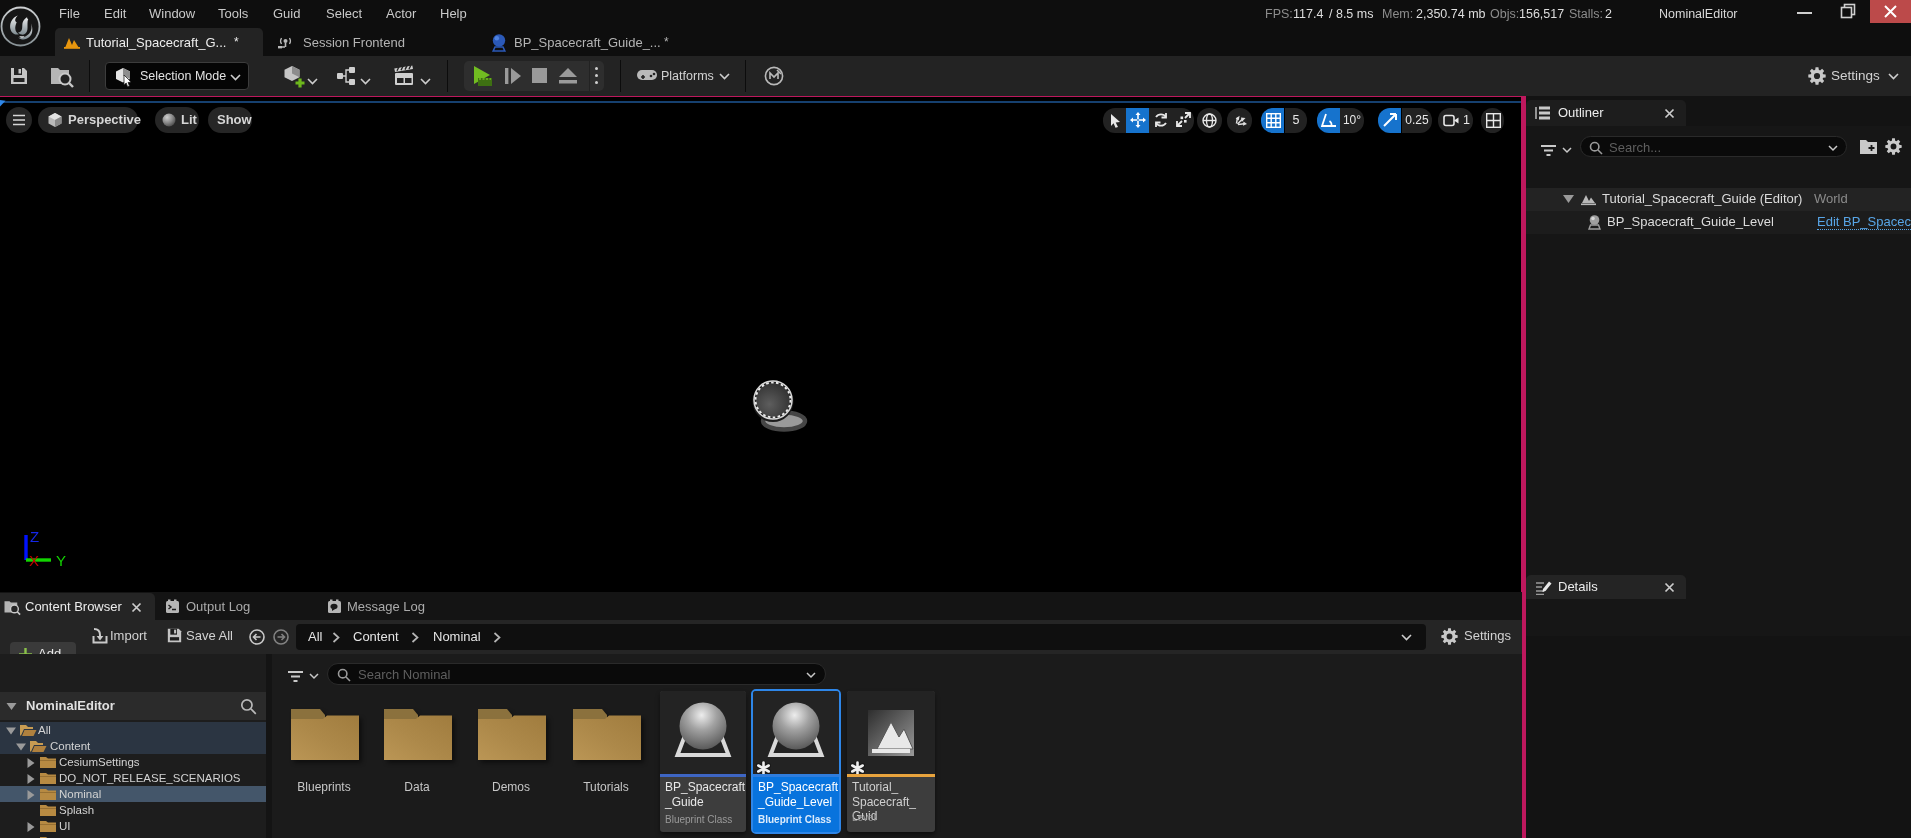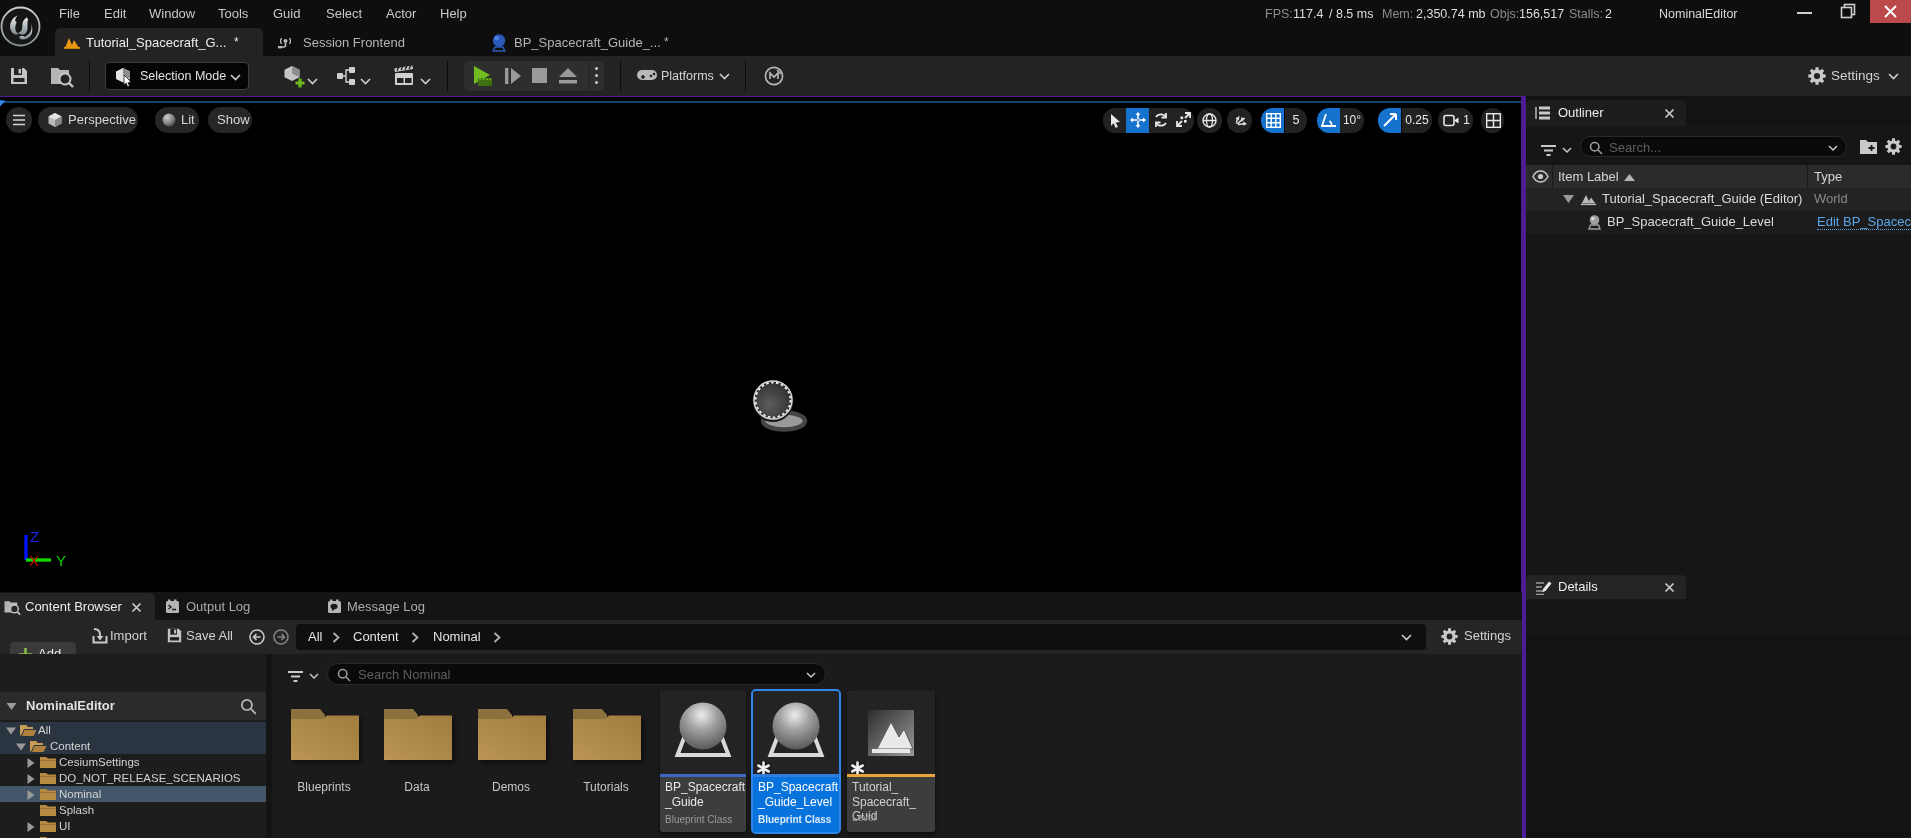--- a/index.html
+++ b/index.html
@@ -1,31 +1,31 @@
 <!DOCTYPE html>
 <html><head>
 <meta charset="utf-8">
 <style>
 * { margin:0; padding:0; box-sizing:border-box; }
 html,body { width:1911px; height:838px; overflow:hidden; background:#000; font-family:"Liberation Sans", sans-serif; }
 .abs { position:absolute; }
-#page { position:relative; width:1911px; height:838px; background:#4c1d95; }
+#page { position:relative; width:1911px; height:838px; background:#be185d; }
 
 #titlebar { left:0; top:0; width:1911px; height:28px; background:#0e0e0e; }
 .menu { color:#c9c9c9; font-size:13px; top:6px; }
 .stat-l { color:#8c8c8c; font-size:12.5px; }
 .stat-v { color:#dedede; font-size:12.5px; }
 
 #tabbar { left:0; top:28px; width:1911px; height:28px; background:#0e0e0e; }
 .tab-active { background:#232323; border-radius:5px 5px 0 0; }
 
 #toolbar { left:0; top:56px; width:1911px; height:40px; background:#232323; }
 
 #viewport { left:0; top:97px; width:1521px; height:495px; background:#000; }
-.vpill { position:absolute; background:#262626; border-radius:13px; height:26px; color:#d6d6d6; font-size:13px; line-height:26px; }
+.vpill { position:absolute; background:#262626; border-radius:13px; height:26px; color:#d6d6d6; font-size:13px; line-height:26px;font-weight:bold; }
 .vbtn { position:absolute; height:25px; background:#222; color:#e8e8e8; font-size:12.5px; line-height:25px; text-align:center; }
 .vblue { background:#1673cd; }
 
 #rightpanel { left:1526px; top:96px; width:385px; height:742px; background:#131313; }
 
 #bottom { left:0; top:592px; width:1522px; height:246px; background:#141414; }
 .trow { left:0; width:266px; height:16px; }
 .ttxt { top:1.5px; color:#d2d2d2; font-size:11.5px; white-space:nowrap; }
 .tfold { width:18px; height:14px; }
 .bigfold { width:72px; height:57px; filter:drop-shadow(3px 3px 2px rgba(0,0,0,0.45)); }
@@ -381,33 +381,20 @@
           </svg>
       </div>
       <svg class="abs" style="left:333px;top:12px" width="19" height="17" viewBox="0 0 19 17">
         <path d="M1,2 L7,2 L9,4 L18,4 L18,16 L1,16 Z" fill="#c9c9c9"></path>
         <path d="M12.5,7 V13 M9.5,10 H15.5" stroke="#161616" stroke-width="1.8"></path>
       </svg>
       <svg class="abs" style="left:359px;top:12px" width="17" height="17" viewBox="0 0 18 18">
         <path fill-rule="evenodd" d="M7.56,0.32 L10.44,0.32 L10.80,2.86 L12.07,3.38 L14.12,1.84 L16.16,3.88 L14.62,5.93 L15.14,7.20 L17.68,7.56 L17.68,10.44 L15.14,10.80 L14.62,12.07 L16.16,14.12 L14.12,16.16 L12.07,14.62 L10.80,15.14 L10.44,17.68 L7.56,17.68 L7.20,15.14 L5.93,14.62 L3.88,16.16 L1.84,14.12 L3.38,12.07 L2.86,10.80 L0.32,10.44 L0.32,7.56 L2.86,7.20 L3.38,5.93 L1.84,3.88 L3.88,1.84 L5.93,3.38 L7.20,2.86 Z M12.10,9.00 A3.1,3.1 0 1 0 5.90,9.00 A3.1,3.1 0 1 0 12.10,9.00 Z" fill="#c9c9c9"></path>
       </svg>
 
-      <div class="abs" style="left:0;top:39px;width:385px;height:23px;background:#2b2b2b">
-        <svg class="abs" style="left:6px;top:5px" width="17" height="13" viewBox="0 0 17 13">
-            <path d="M1,6.5 C3,2.5 6,1 8.5,1 C11,1 14,2.5 16,6.5 C14,10.5 11,12 8.5,12 C6,12 3,10.5 1,6.5 Z" fill="none" stroke="#c9c9c9" stroke-width="1.5"></path>
-            <circle cx="8.5" cy="6.5" r="2.6" fill="#c9c9c9"></circle>
-          </svg>
-        <div class="abs" style="left:26px;top:0;width:1px;height:23px;background:#1a1a1a"></div>
-        <span class="abs" style="left:32px;top:4px;color:#d6d6d6;font-size:13px">Item Label</span>
-        <svg class="abs" style="left:98px;top:9px" width="11" height="7" viewBox="0 0 11 7">
-            <path d="M5.5,0 L11,7 L0,7 Z" fill="#b5b5b5"></path>
-          </svg>
-        <div class="abs" style="left:281px;top:0;width:1px;height:23px;background:#1a1a1a"></div>
-        <span class="abs" style="left:288px;top:4px;color:#d6d6d6;font-size:13px">Type</span>
-      </div>
 
       <div class="abs" style="left:0;top:62px;width:385px;height:23px;background:#232323">
         <svg class="abs" style="left:37px;top:7px" width="11" height="8" viewBox="0 0 11 8">
             <path d="M0,0 L11,0 L5.5,8 Z" fill="#9a9a9a"></path>
           </svg>
         <svg class="abs" style="left:55px;top:4px" width="15" height="14" viewBox="0 0 15 14">
             <path d="M1,11 L5,3 L8,9 L10,5.5 L14,11 Z" fill="#b9b9b9"></path>
             <rect x="0" y="11.5" width="15" height="1.6" fill="#b9b9b9"></rect>
           </svg>
         <span class="abs" style="left:76px;top:3px;color:#dcdcdc;font-size:13px">Tutorial_Spacecraft_Guide (Editor)</span>

